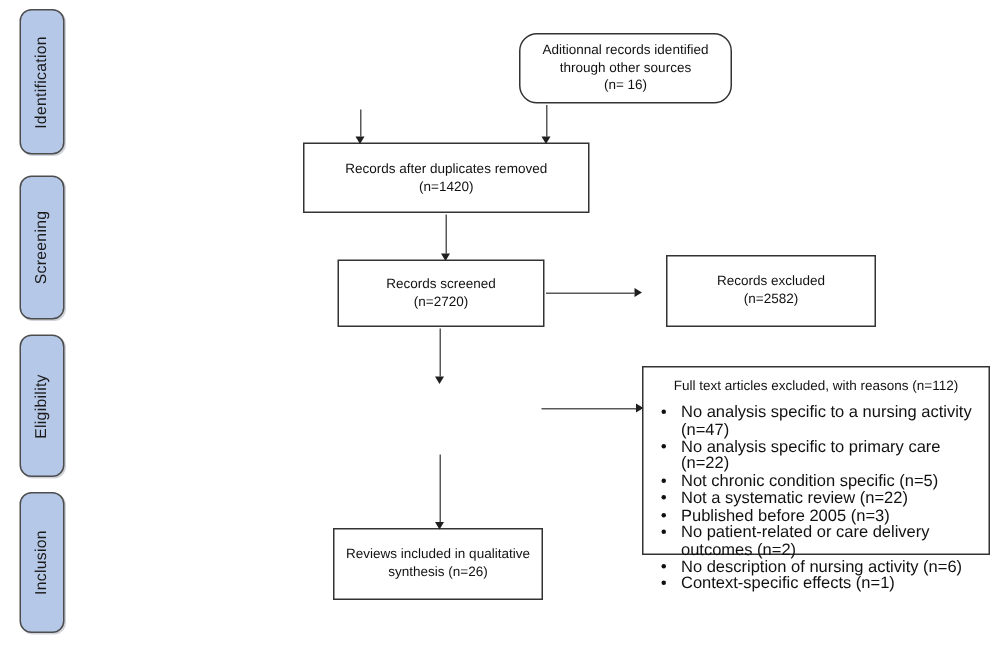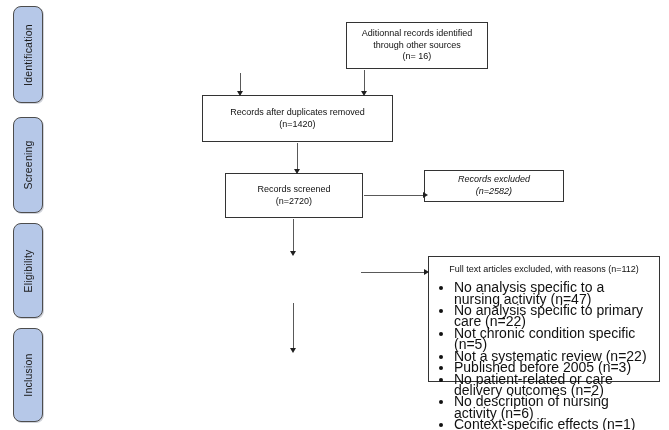--- a/index.html
+++ b/index.html
@@ -45,49 +45,48 @@
     justify-content: center;
     text-align: center;
     font-size: 9px;
     line-height: 1.3;
     color: #111111;
     white-space: pre-line;
     padding: 2px 4px;
   }
 
   .node-identified   { left: 122px; top: 24px;  width: 140px; height: 48px; }
-  .node-additional   { left: 346px; top: 22px;  width: 142px; height: 47px; }
+  .node-additional   { left: 346px; top: 22px;  width: 142px; height: 47px; border-radius: 12px; }
   .node-deduplicated { left: 202px; top: 95px;  width: 191px; height: 47px; }
   .node-screened     { left: 225px; top: 173px; width: 138px; height: 45px; text-align: center; }
-  .node-excluded     { left: 424px; top: 170px; width: 140px; height: 32px; font-style: italic; }
+  .node-excluded     { left: 444px; top: 170px; width: 140px; height: 48px; }
   .node-fulltext     { left: 220px; top: 255px; width: 140px; height: 47px; }
   .node-included     { left: 222px; top: 352px; width: 140px; height: 48px; }
 
   
   .node-reasons {
     position: absolute;
     left: 428px; top: 244px; width: 232px; height: 126px;
     background: #ffffff;
     border: 1px solid #333333;
     padding: 7px 8px 4px 8px;
     color: #111111;
-    margin-top: 12px;
   }
   .node-reasons .reasons-title {
     text-align: center;
     font-size: 9px;
     line-height: 1.25;
   }
   .node-reasons ul {
     margin-top: 7px;
     padding-left: 17px;
     list-style-type: disc;
   }
   .node-reasons li {
-    font-size: 14px;
+    font-size: 11px;
     line-height: 11.4px;
     color: #111111;
   }
 
   
   .arrow-v {
     position: absolute;
     width: 1px;
     background: #595959;
   }
@@ -143,20 +142,22 @@
 
   <div class="node node-additional">Aditionnal records identified
 through other sources
 (n= 16)</div>
   <div class="node node-deduplicated">Records after duplicates removed
 (n=1420)</div>
   <div class="node node-screened">Records screened
 (n=2720)</div>
   <div class="node node-excluded">Records excluded
 (n=2582)</div>
+  <div class="node node-included">Reviews included in qualitative
+synthesis (n=26)</div>
 
   <div class="node-reasons">
     <div class="reasons-title">Full text articles excluded, with reasons  (n=112)</div>
     <ul>
         <li>No analysis specific to a nursing activity (n=47)</li>
         <li>No analysis specific to primary care (n=22)</li>
         <li>Not chronic condition specific (n=5)</li>
         <li>Not a systematic review (n=22)</li>
         <li>Published before 2005 (n=3)</li>
         <li>No patient-related or care delivery outcomes (n=2)</li>

